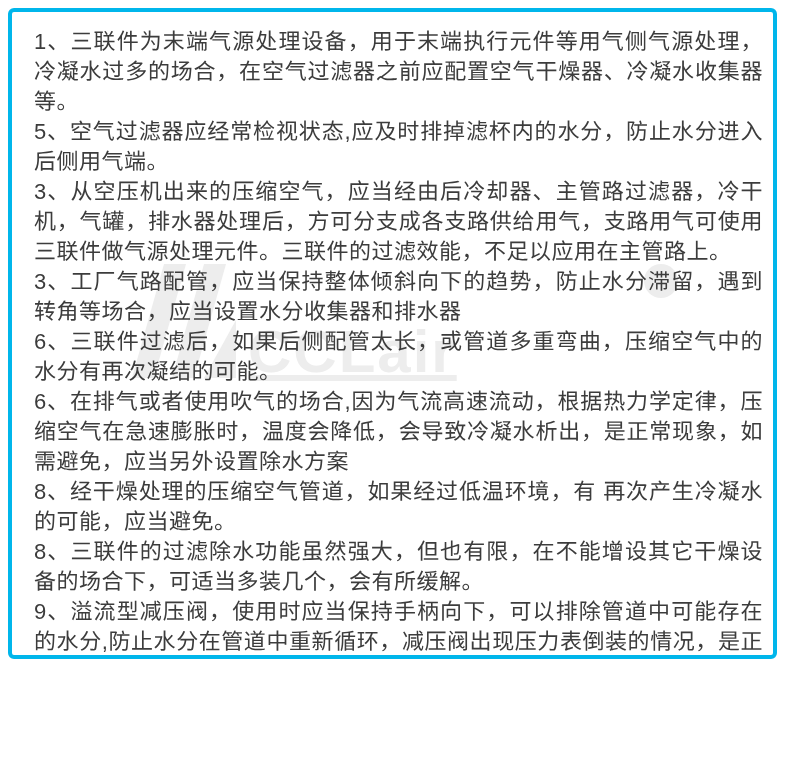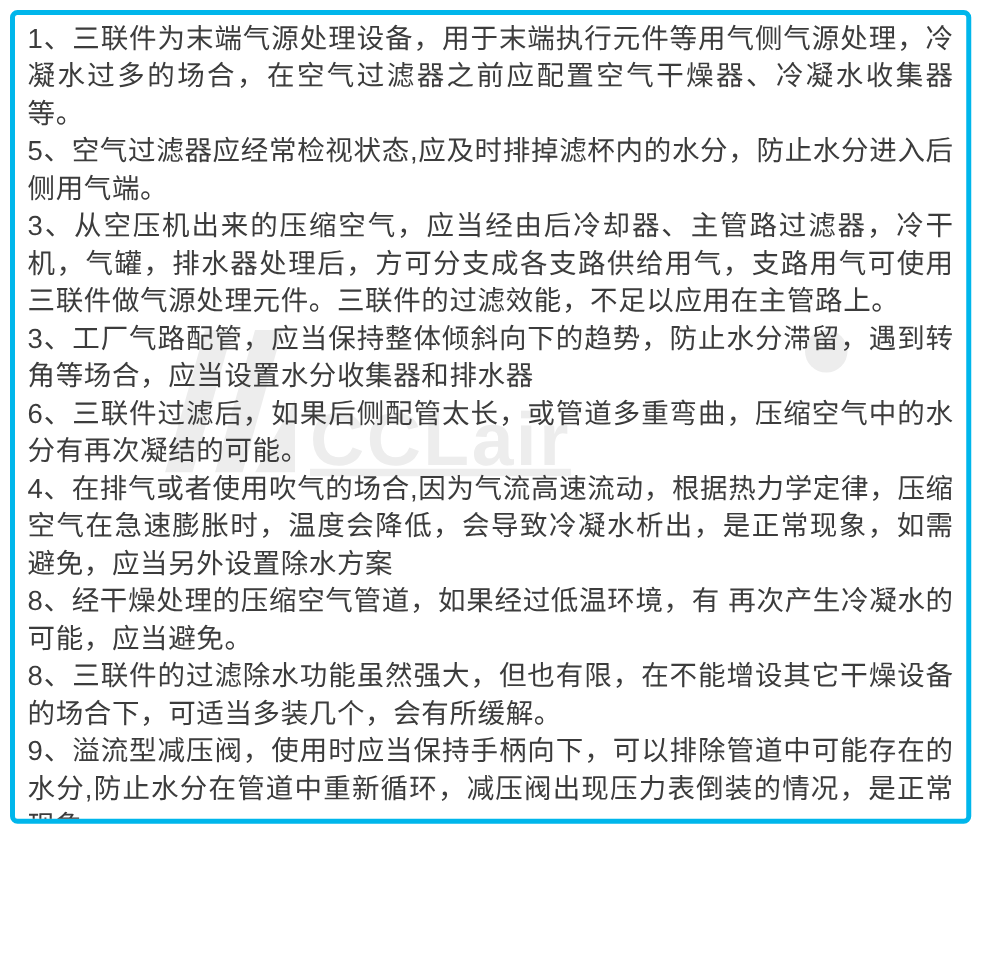--- a/index.html
+++ b/index.html
@@ -22,26 +22,27 @@
     box-sizing:border-box;
     width:769px;height:651px;
     background:#ffffff;
     border:4px solid var(--border-color);
     border-radius:6px;
     overflow:hidden;
   }
   .notice-content{
     position:relative;
     z-index:1;
-    padding:4px 10px 0 10px;
+    padding:15px 10px 0 10px;
     color:var(--text-color);
     font-size:22px;
     line-height:30px;
     text-align:justify;
     letter-spacing:0.5px;
+    margin-left:12px;
   }
   .notice-content p{
     margin:0;
     padding:0;
   }
   
   .watermark{
     position:absolute;
     left:120px;top:242px;
     width:550px;height:128px;
@@ -86,19 +87,19 @@
     <span class="wm-text">CCLair</span>
     <span class="wm-dot"></span>
   </div>
 
   <div class="notice-content">
     <p>1、三联件为末端气源处理设备，用于末端执行元件等用气侧气源处理，冷凝水过多的场合，在空气过滤器之前应配置空气干燥器、冷凝水收集器等。</p>
     <p>5、空气过滤器应经常检视状态,应及时排掉滤杯内的水分，防止水分进入后侧用气端。</p>
     <p>3、从空压机出来的压缩空气，应当经由后冷却器、主管路过滤器，冷干机，气罐，排水器处理后，方可分支成各支路供给用气，支路用气可使用三联件做气源处理元件。三联件的过滤效能，不足以应用在主管路上。</p>
     <p>3、工厂气路配管，应当保持整体倾斜向下的趋势，防止水分滞留，遇到转角等场合，应当设置水分收集器和排水器</p>
     <p>6、三联件过滤后，如果后侧配管太长，或管道多重弯曲，压缩空气中的水分有再次凝结的可能。</p>
-    <p>4、在排气或者使用吹气的场合,因为气流高速流动，根据热力学定律，压缩空气在急速膨胀时，温度会降低，会导致冷凝水析出，是正常现象，如需避免，应当另外设置除水方案</p>
+    <p>6、在排气或者使用吹气的场合,因为气流高速流动，根据热力学定律，压缩空气在急速膨胀时，温度会降低，会导致冷凝水析出，是正常现象，如需避免，应当另外设置除水方案</p>
     <p>8、经干燥处理的压缩空气管道，如果经过低温环境，有 再次产生冷凝水的可能，应当避免。</p>
     <p>8、三联件的过滤除水功能虽然强大，但也有限，在不能增设其它干燥设备的场合下，可适当多装几个，会有所缓解。</p>
     <p>9、溢流型减压阀，使用时应当保持手柄向下，可以排除管道中可能存在的水分,防止水分在管道中重新循环，减压阀出现压力表倒装的情况，是正常现象。</p>
   </div>
 
 </div>
 
 </body></html>

